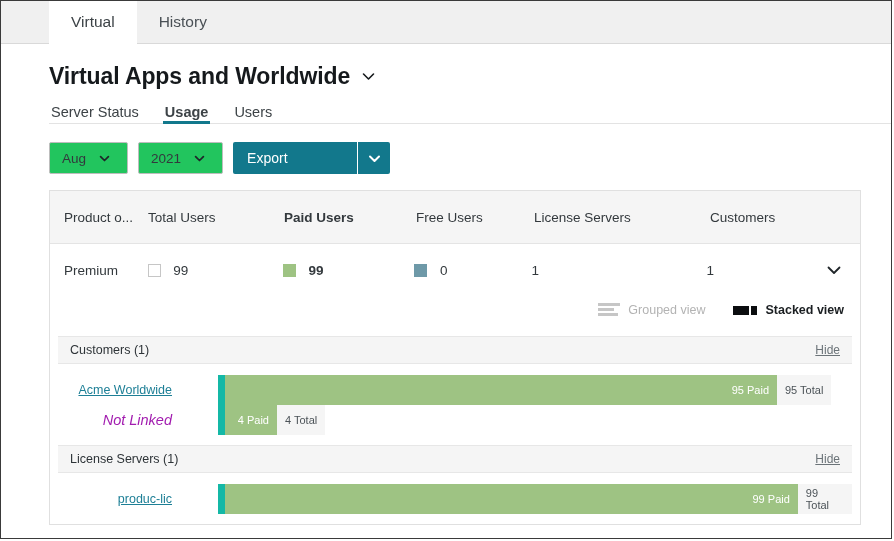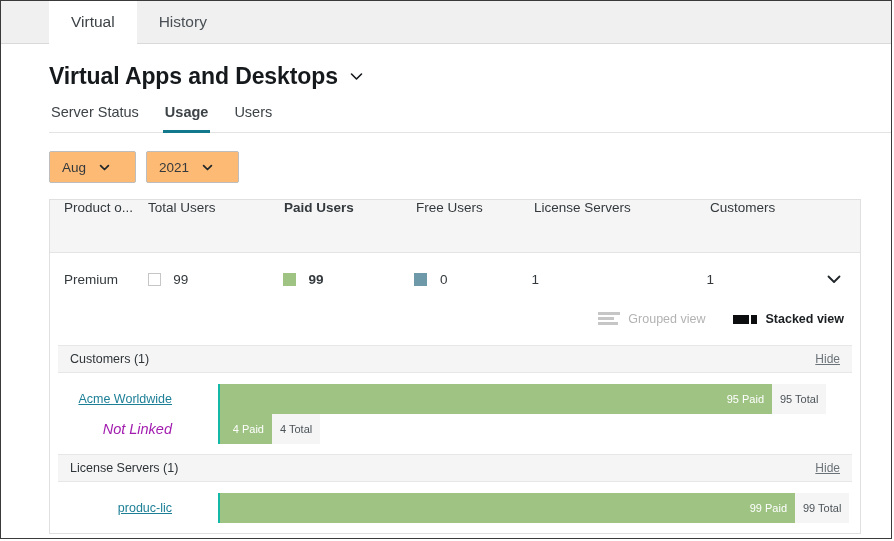--- a/index.html
+++ b/index.html
@@ -87,21 +87,21 @@
     align-items: flex-end;
     gap: 22px;
     margin-top: 14px;
     border-bottom: 1px solid #e3e3e3;
     margin-right: 0;
     padding-left: 0;
   }
   .subtab {
     font-size: 14.5px;
     color: #3d4347;
-    padding: 0 2px 10px 2px;
+    padding: 0 2px 1px 2px;
     cursor: pointer;
     border-bottom: 3px solid transparent;
     margin-bottom: -1px;
   }
   .subtab.active {
     font-weight: bold;
     border-bottom-color: #12788c;
   }
 
   
@@ -109,25 +109,25 @@
     display: flex;
     align-items: center;
     gap: 10px;
     margin-top: 18px;
   }
   .select-box {
     height: 32px;
     min-width: 68px;
     border: 1px solid #bdbdbd;
     border-radius: 2px;
-    background: #fdba74;
+    background: #22c55e;
     display: flex;
     align-items: center;
     justify-content: space-between;
-    padding: 0 24px 0 12px;
+    padding: 0 16px 0 12px;
     font-size: 13.5px;
     color: #33393d;
     cursor: pointer;
     box-sizing: border-box;
   }
   .select-box.year { min-width: 84px; }
   .select-box .cv { margin-left: 12px; display: inline-flex; }
 
   .export-group {
     display: flex;
@@ -162,21 +162,21 @@
   .card {
     margin-top: 16px;
     margin-right: 30px;
     border: 1px solid #e0e0e0;
     background: #ffffff;
     box-sizing: border-box;
   }
 
   .tbl-head {
     display: flex;
-    align-items: flex-start;
+    align-items: center;
     height: 52px;
     background: #f5f5f5;
     border-bottom: 1px solid #e4e4e4;
     font-size: 13.5px;
     color: #33393d;
   }
   .tbl-row {
     display: flex;
     align-items: center;
     height: 52px;
@@ -287,21 +287,21 @@
     text-decoration: underline;
     cursor: pointer;
   }
   .chart-label .notlinked {
     font-style: italic;
     font-size: 14.5px;
     color: #a21caf;
   }
   .chart-plot {
     flex: 1;
-    border-left: 2px solid #14b8a6;
+    border-left: 7px solid #14b8a6;
     display: flex;
     align-items: center;
     position: relative;
   }
   .bar-wrap { display: flex; align-items: stretch; height: 30px; }
   .bar-paid {
     background: #9ec383;
     display: flex;
     align-items: center;
     justify-content: flex-end;
@@ -331,21 +331,21 @@
 <div class="app-frame">
 
   <div class="top-tabbar">
     <div class="top-tab active">Virtual</div>
     <div class="top-tab">History</div>
   </div>
 
   <div class="page-body">
 
     <div class="page-title-row">
-      <div class="page-title">Virtual Apps and Desktops</div>
+      <div class="page-title">Virtual Apps and Worldwide</div>
       <span class="title-caret">
         <svg width="17" height="17" viewBox="0 0 17 17" aria-hidden="true">
           <path d="M3.5 6 L8.5 11 L13.5 6" fill="none" stroke="#15191c" stroke-width="1.6" stroke-linecap="round" stroke-linejoin="round"></path>
         </svg>
       </span>
     </div>
 
     <div class="subtabs">
       <div class="subtab">Server Status</div>
       <div class="subtab active">Usage</div>
@@ -365,20 +365,30 @@
 
       <div class="select-box year">
         <span>2021</span>
         <span class="cv">
           <svg width="13" height="13" viewBox="0 0 13 13" aria-hidden="true">
             <path d="M2.6 4.6 L6.5 8.5 L10.4 4.6" fill="none" stroke="#1f2529" stroke-width="1.7" stroke-linecap="round" stroke-linejoin="round"></path>
           </svg>
         </span>
       </div>
 
+      <div class="export-group">
+        <div class="export-btn">Export</div>
+        <div class="export-caret">
+          <span>
+            <svg width="15" height="15" viewBox="0 0 15 15" aria-hidden="true">
+              <path d="M3 5.5 L7.5 10 L12 5.5" fill="none" stroke="#ffffff" stroke-width="2" stroke-linecap="round" stroke-linejoin="round"></path>
+            </svg>
+          </span>
+        </div>
+      </div>
     </div>
 
     <div class="card">
 
       <div class="tbl-head">
         <div class="c-prod">Product o...</div>
         <div class="c-total">Total Users</div>
         <div class="c-paid">Paid Users</div>
         <div class="c-free">Free Users</div>
         <div class="c-lic">License Servers</div>

